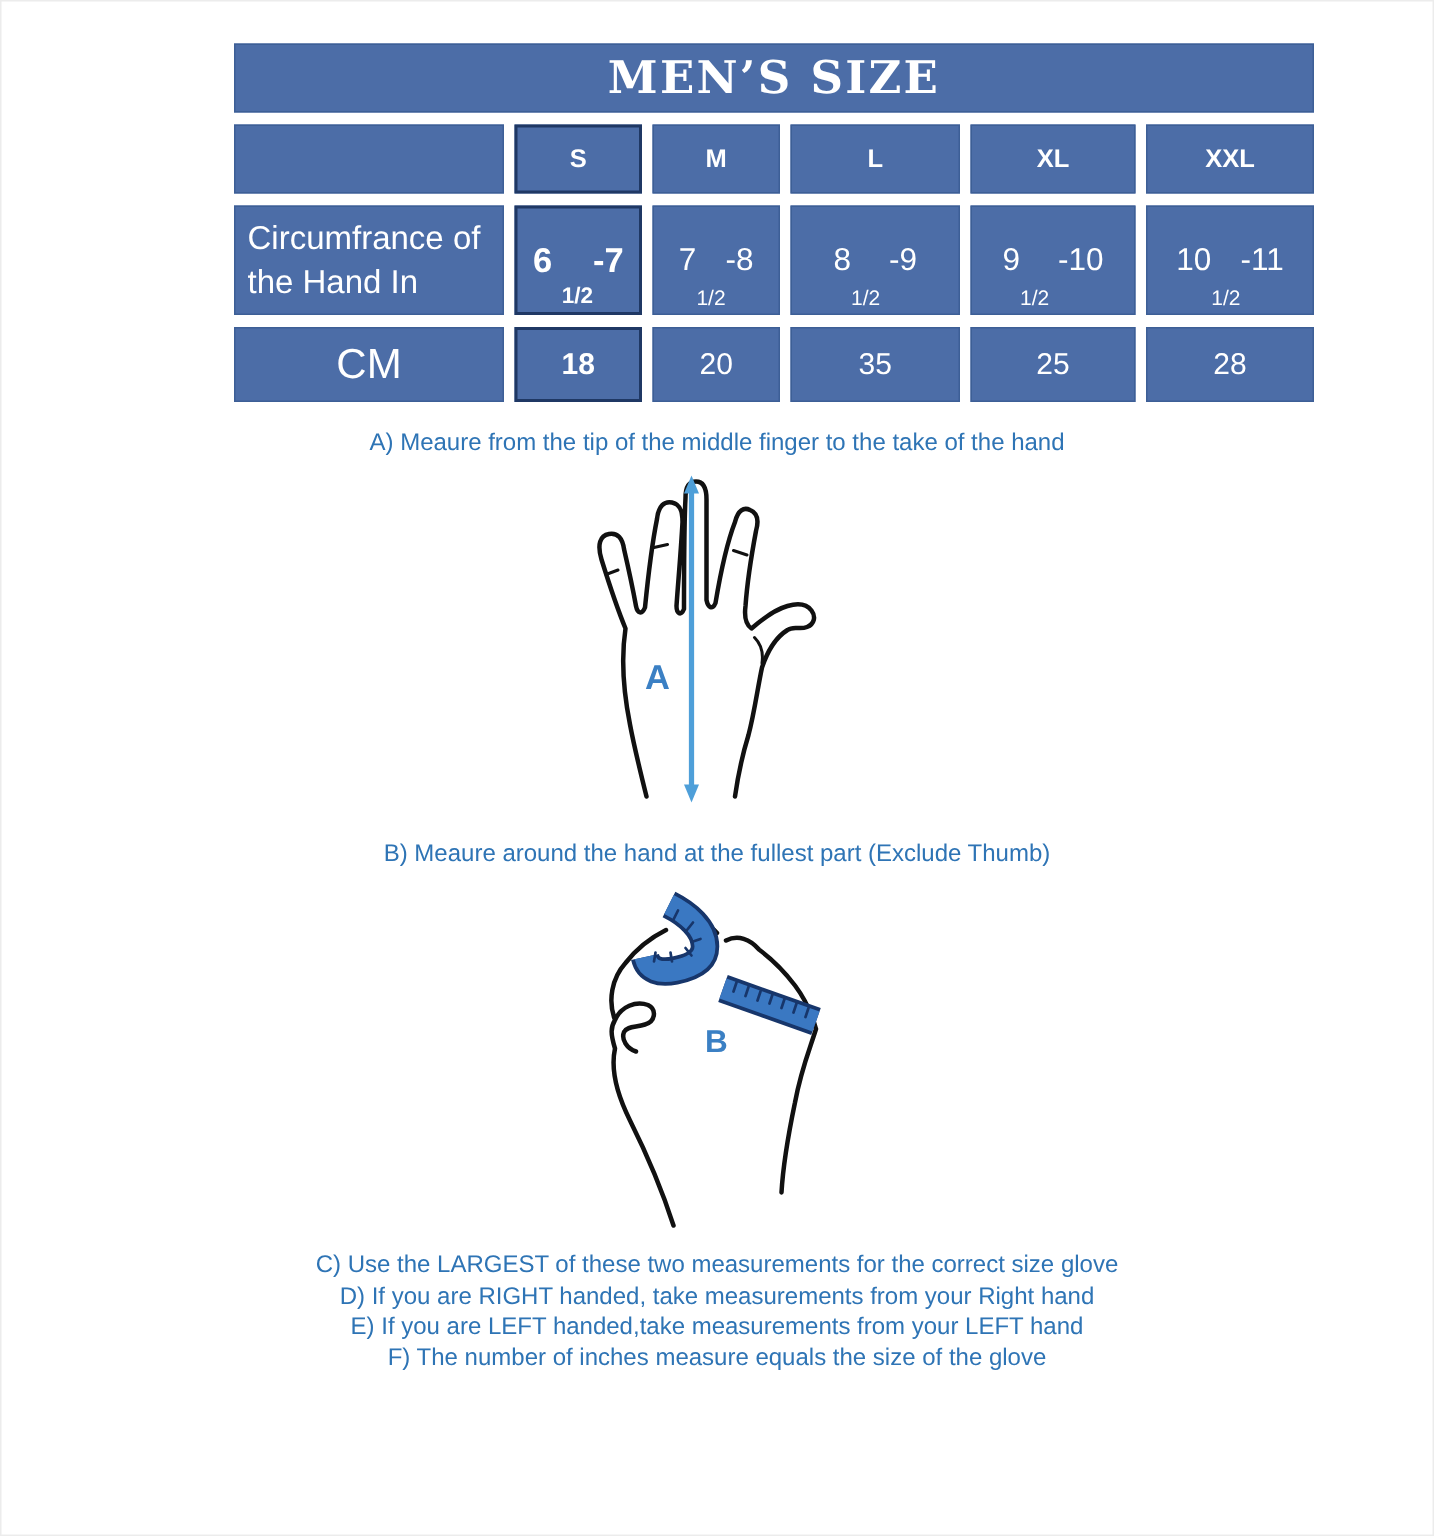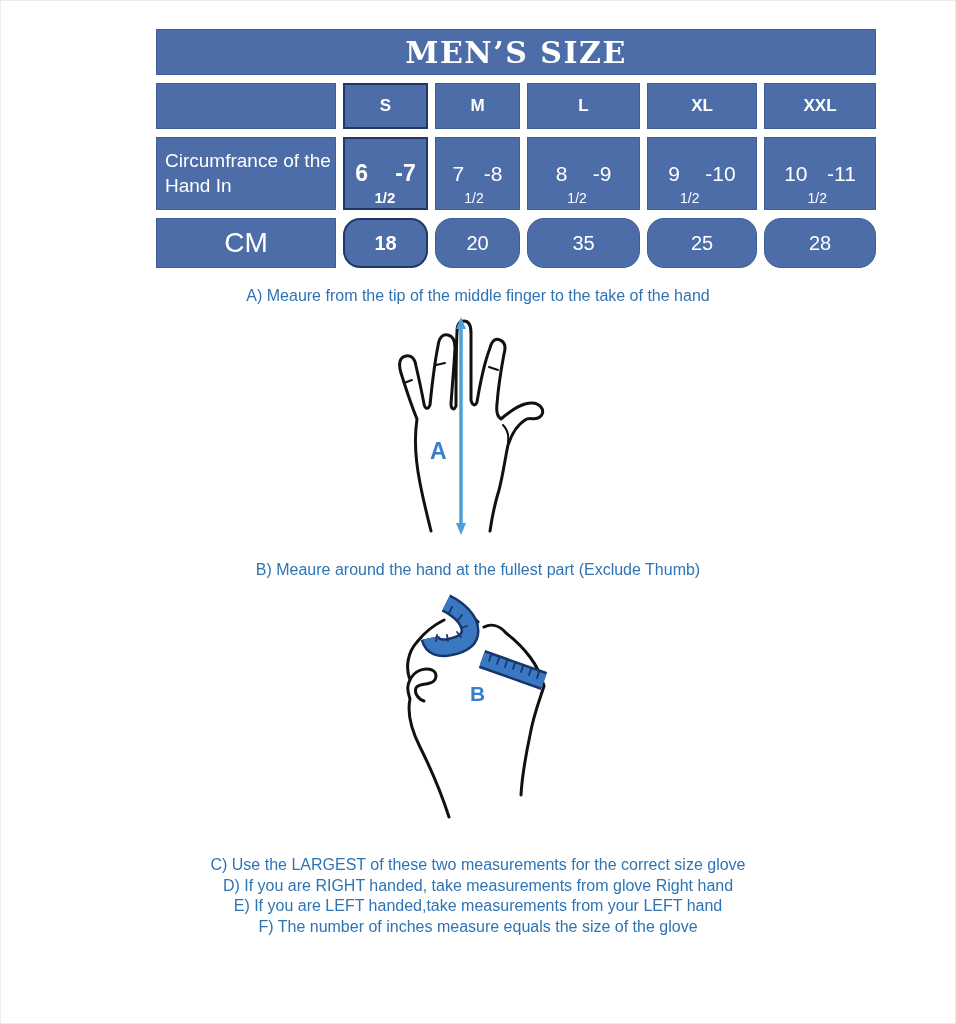--- a/index.html
+++ b/index.html
@@ -24,37 +24,37 @@
   .cell span{white-space:pre;}
   .title-cell{
     grid-column:1 / span 6;
     font-family:"DejaVu Serif","Liberation Serif",serif;
     font-weight:bold;font-size:30px;letter-spacing:1.5px;
   }
   .size-head{font-size:17px;font-weight:bold;}
   .corner-cell{}
   .label-cell{
     justify-content:flex-start;text-align:left;
-    padding-left:8px;font-size:19px;line-height:1.28;
+    padding-left:8px;font-size:22px;line-height:1.28;
   }
   .cm-label-cell{font-size:28px;}
   .inch-cell{font-size:21px;}
   .inch-cell .frac{font-size:14px;margin-top:48px;}
-  .cm-cell{font-size:20px;border-radius:17px;}
+  .cm-cell{font-size:20px;}
   .s-col{border:2.5px solid #1f3864;font-weight:bold;}
   .s-col.inch-cell{font-size:23px;}
   .s-col.inch-cell .frac{font-size:15px;}
   
   .instr{
     position:absolute;left:0;width:100%;text-align:center;
     color:#2e74b5;font-size:16px;
   }
   #instr-a{top:286px;}
   #instr-b{top:560px;}
-  #instr-cf{top:854px;line-height:20.5px;}
+  #instr-cf{top:833px;line-height:20.5px;}
   
   #hand-a{position:absolute;left:385px;top:312px;}
   #fist-b{position:absolute;left:393px;top:588px;}
   .diagram-letter{
     font-family:"Liberation Sans",sans-serif;font-weight:bold;fill:#3b80c4;
   }
 </style>
 </head>
 <body>
 
@@ -175,18 +175,18 @@
       <path fill="none" stroke="#17366b" stroke-width="19" stroke-linecap="butt" d="M88,70 L150,92"></path>
       <path fill="none" stroke="#3a78c2" stroke-width="14" stroke-linecap="butt" d="M88,70 L150,92"></path>
       <path fill="none" stroke="#17366b" stroke-width="1.8" stroke-linecap="round" d="
         M97,66 l-2,6 M105,69 l-2,6 M113,72 l-2,6 M121,74 l-2,6 M129,77 l-2,6 M137,80 l-2,6 M145,83 l-2,6"></path>
     </g>
     <text class="diagram-letter" x="76" y="112" font-size="21">B</text>
   </svg>
 
   <div class="instr" id="instr-cf">
     <div>C) Use the LARGEST of these two measurements for the correct size glove</div>
-    <div>D) If you are RIGHT handed, take measurements from glove Right hand</div>
+    <div>D) If you are RIGHT handed, take measurements from your Right hand</div>
     <div>E) If you are LEFT handed,take measurements from your LEFT hand</div>
     <div>F) The number of inches measure equals the size of the glove</div>
   </div>
 
 </div>
 
 </body></html>

